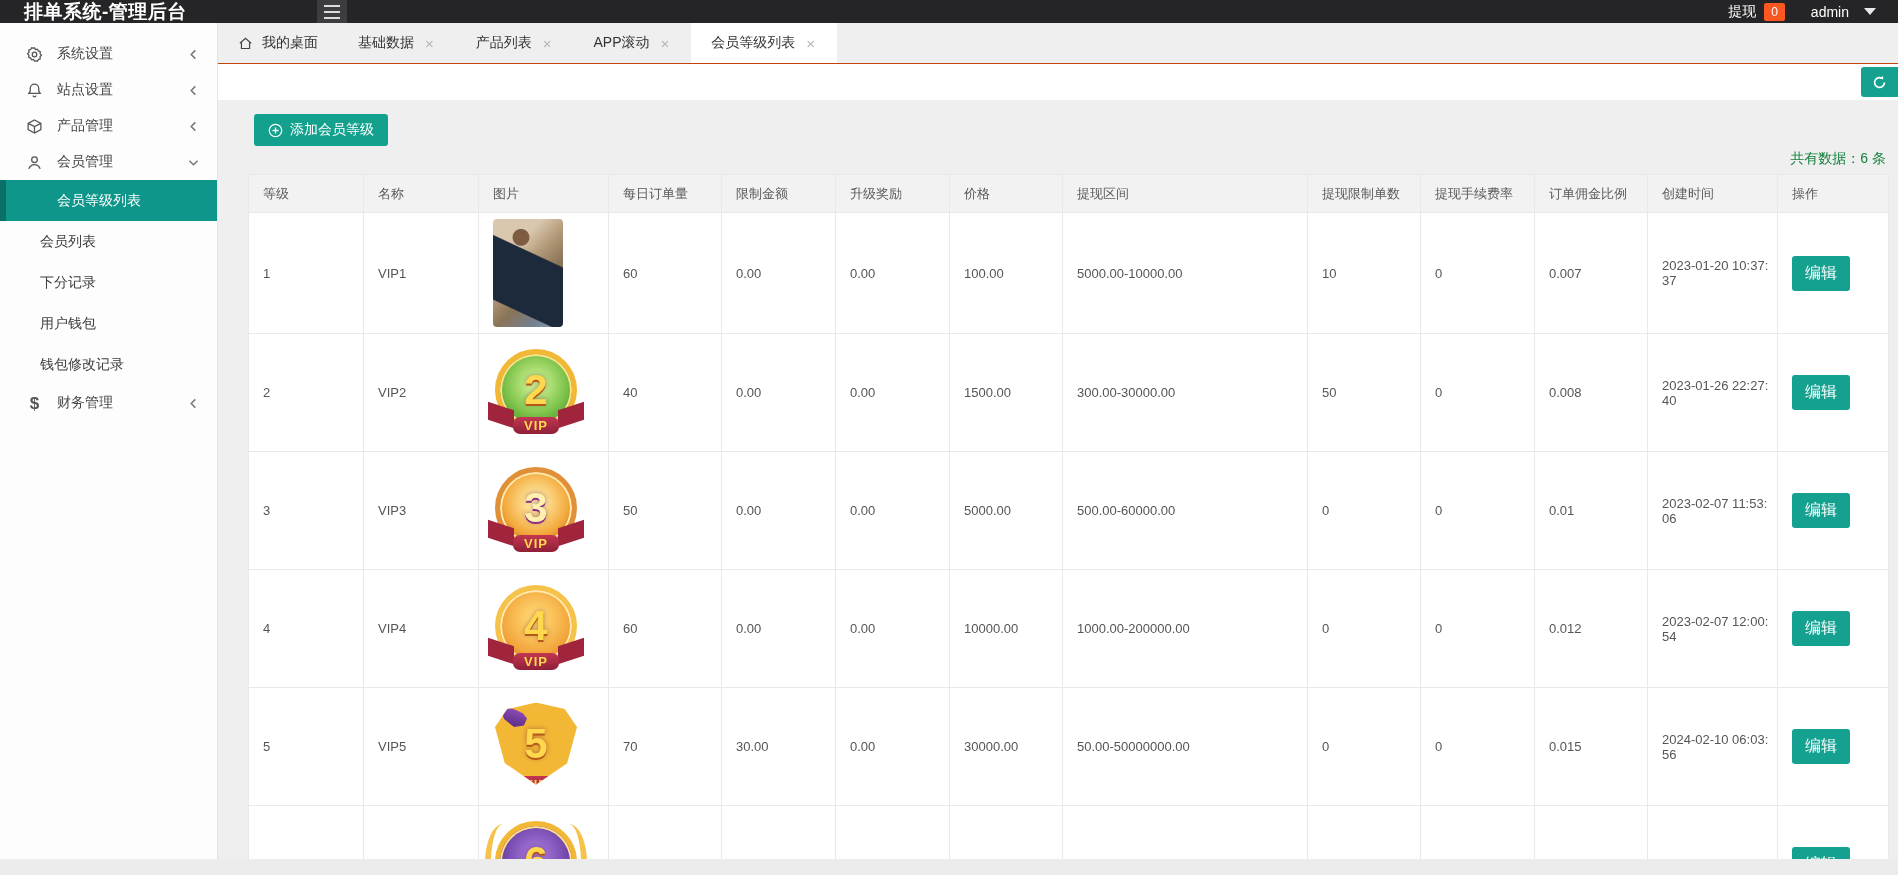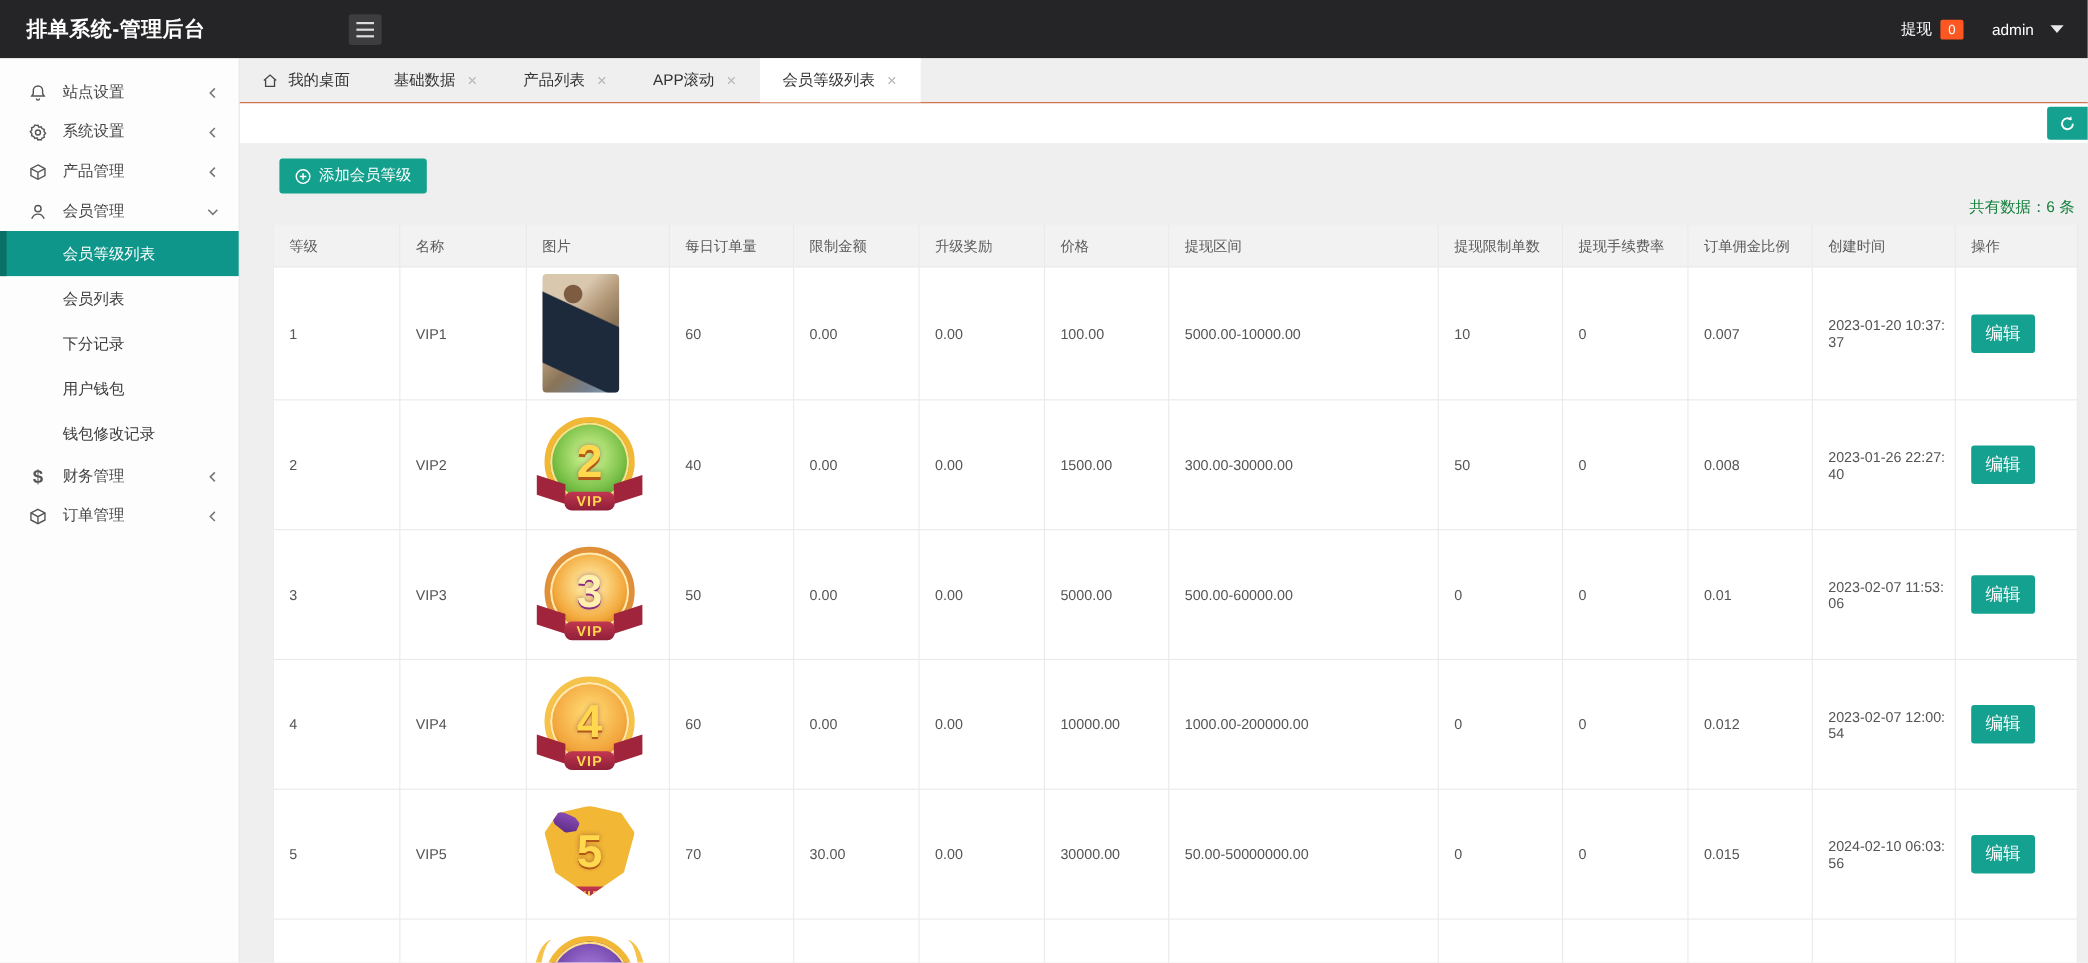--- a/index.html
+++ b/index.html
@@ -1,40 +1,40 @@
 <!DOCTYPE html>
 <html><head>
 <meta charset="utf-8">
 <style>
   * { margin:0; padding:0; box-sizing:border-box; }
   html,body { width:1898px; height:875px; overflow:hidden; background:#ececec;
               font-family:"Liberation Sans","DejaVu Sans",sans-serif; }
 
   
-  .topbar { height:53px; background:#252527; display:flex; align-items:center; color:#fff; }
+  .topbar { height:23px; background:#252527; display:flex; align-items:center; color:#fff; }
   .topbar .title { font-size:19px; font-weight:bold; padding:0 0 0 24px; letter-spacing:.5px; }
   .burger { width:30px; height:28px; background:#3d3d40; border-radius:3px; margin-left:130px;
             display:flex; flex-direction:column; justify-content:center; gap:4px; align-items:center; cursor:pointer; }
   .burger i { display:block; width:16px; height:2px; background:#dcdcdc; }
   .topbar-right { margin-left:auto; display:flex; align-items:center; gap:26px; padding-right:22px; }
   .withdraw { display:flex; align-items:center; gap:8px; font-size:14px; cursor:pointer; }
   .badge-orange { background:#ff5722; color:#fff; font-size:12px; padding:2px 7px; border-radius:2px; }
   .userbox { display:flex; align-items:center; gap:15px; font-size:14px; cursor:pointer; }
   .caret-down { width:0; height:0; border-left:6px solid transparent; border-right:6px solid transparent; border-top:7px solid #e8e8e8; }
 
   
   .layout { display:flex; height:836px; }
   .sidebar { width:218px; background:#fdfdfd; border-right:1px solid #e4e4e4; padding-top:13px; flex:none; }
   .menu-item { height:36px; display:flex; align-items:center; padding:0 18px 0 26px; color:#454545;
                font-size:14px; cursor:pointer; }
   .menu-item .mi-icon { width:17px; height:17px; margin-right:14px; flex:none; color:#555; }
   .menu-item .mi-icon svg { width:100%; height:100%; display:block; }
   .menu-item .chev { margin-left:auto; color:#777; }
   .chev svg { width:11px; height:11px; display:block; }
-  .submenu .menu-item { height:41px; padding-left:57px; color:#3c3c3c; }
+  .submenu .menu-item { height:41px; padding-left:40px; color:#3c3c3c; }
   .submenu .menu-item.active { background:#0e968a; color:#fff; border-left:6px solid #0a6f66; padding-left:51px; }
   .dollar { font-size:17px; line-height:17px; text-align:center; font-weight:bold; }
 
   
   .main { flex:1; display:flex; flex-direction:column; min-width:0; }
   .tabbar { height:41px; background:#efefef; display:flex; align-items:stretch; border-bottom:1px solid #c2410c; flex:none; }
   .tab { display:flex; align-items:center; gap:9px; padding:0 20px; font-size:14px; color:#333; cursor:pointer; }
   .tab.active { background:#fff; }
   .tab .home-ic { width:15px; height:15px; color:#444; }
   .tab .home-ic svg { width:100%; height:100%; display:block; }
@@ -117,39 +117,39 @@
     </div>
   </div>
 </div>
 
 <div class="layout">
 
   <div class="sidebar">
     <div class="menu-item">
       <span class="mi-icon">
         <svg viewBox="0 0 24 24" fill="none" stroke="currentColor" stroke-width="1.8">
-            <path d="M12 3a6 6 0 0 0-6 6v4l-2 3h16l-2-3V9a6 6 0 0 0-6-6z"></path>
-            <path d="M10 19a2 2 0 0 0 4 0"></path>
-          </svg>
-      </span>
-      <span>站点设置</span>
+            <circle cx="12" cy="12" r="3.2"></circle>
+            <path d="M12 2.5l1.2 2.6 2.8-.6 1.4 2.4 2.7 1-.3 2.9 2 2.2-2 2.2.3 2.9-2.7 1-1.4 2.4-2.8-.6L12 21.5l-1.2-2.6-2.8.6-1.4-2.4-2.7-1 .3-2.9-2-2.2 2-2.2-.3-2.9 2.7-1 1.4-2.4 2.8.6z"></path>
+          </svg>
+      </span>
+      <span>系统设置</span>
       <span class="chev">
         <svg viewBox="0 0 12 12" fill="none" stroke="currentColor" stroke-width="1.6">
             <polyline points="8,1.5 3.5,6 8,10.5"></polyline>
           </svg>
       </span>
     </div>
     <div class="menu-item">
       <span class="mi-icon">
         <svg viewBox="0 0 24 24" fill="none" stroke="currentColor" stroke-width="1.8">
-            <circle cx="12" cy="12" r="3.2"></circle>
-            <path d="M12 2.5l1.2 2.6 2.8-.6 1.4 2.4 2.7 1-.3 2.9 2 2.2-2 2.2.3 2.9-2.7 1-1.4 2.4-2.8-.6L12 21.5l-1.2-2.6-2.8.6-1.4-2.4-2.7-1 .3-2.9-2-2.2 2-2.2-.3-2.9 2.7-1 1.4-2.4 2.8.6z"></path>
-          </svg>
-      </span>
-      <span>系统设置</span>
+            <path d="M12 3a6 6 0 0 0-6 6v4l-2 3h16l-2-3V9a6 6 0 0 0-6-6z"></path>
+            <path d="M10 19a2 2 0 0 0 4 0"></path>
+          </svg>
+      </span>
+      <span>站点设置</span>
       <span class="chev">
         <svg viewBox="0 0 12 12" fill="none" stroke="currentColor" stroke-width="1.6">
             <polyline points="8,1.5 3.5,6 8,10.5"></polyline>
           </svg>
       </span>
     </div>
     <div class="menu-item">
       <span class="mi-icon">
         <svg viewBox="0 0 24 24" fill="none" stroke="currentColor" stroke-width="1.8">
             <path d="M12 2.8L21 7.5v9L12 21.2 3 16.5v-9z"></path>
@@ -190,34 +190,20 @@
       <div class="menu-item">
         <span>用户钱包</span>
       </div>
       <div class="menu-item">
         <span>钱包修改记录</span>
       </div>
     </div>
     <div class="menu-item">
       <span class="mi-icon dollar">$</span>
       <span>财务管理</span>
-      <span class="chev">
-        <svg viewBox="0 0 12 12" fill="none" stroke="currentColor" stroke-width="1.6">
-            <polyline points="8,1.5 3.5,6 8,10.5"></polyline>
-          </svg>
-      </span>
-    </div>
-    <div class="menu-item">
-      <span class="mi-icon">
-        <svg viewBox="0 0 24 24" fill="none" stroke="currentColor" stroke-width="1.8">
-            <path d="M12 2.8L21 7.5v9L12 21.2 3 16.5v-9z"></path>
-            <path d="M3 7.5l9 4.7 9-4.7M12 21.2v-9"></path>
-          </svg>
-      </span>
-      <span>订单管理</span>
       <span class="chev">
         <svg viewBox="0 0 12 12" fill="none" stroke="currentColor" stroke-width="1.6">
             <polyline points="8,1.5 3.5,6 8,10.5"></polyline>
           </svg>
       </span>
     </div>
   </div>
 
   <div class="main">
     <div class="tabbar">

